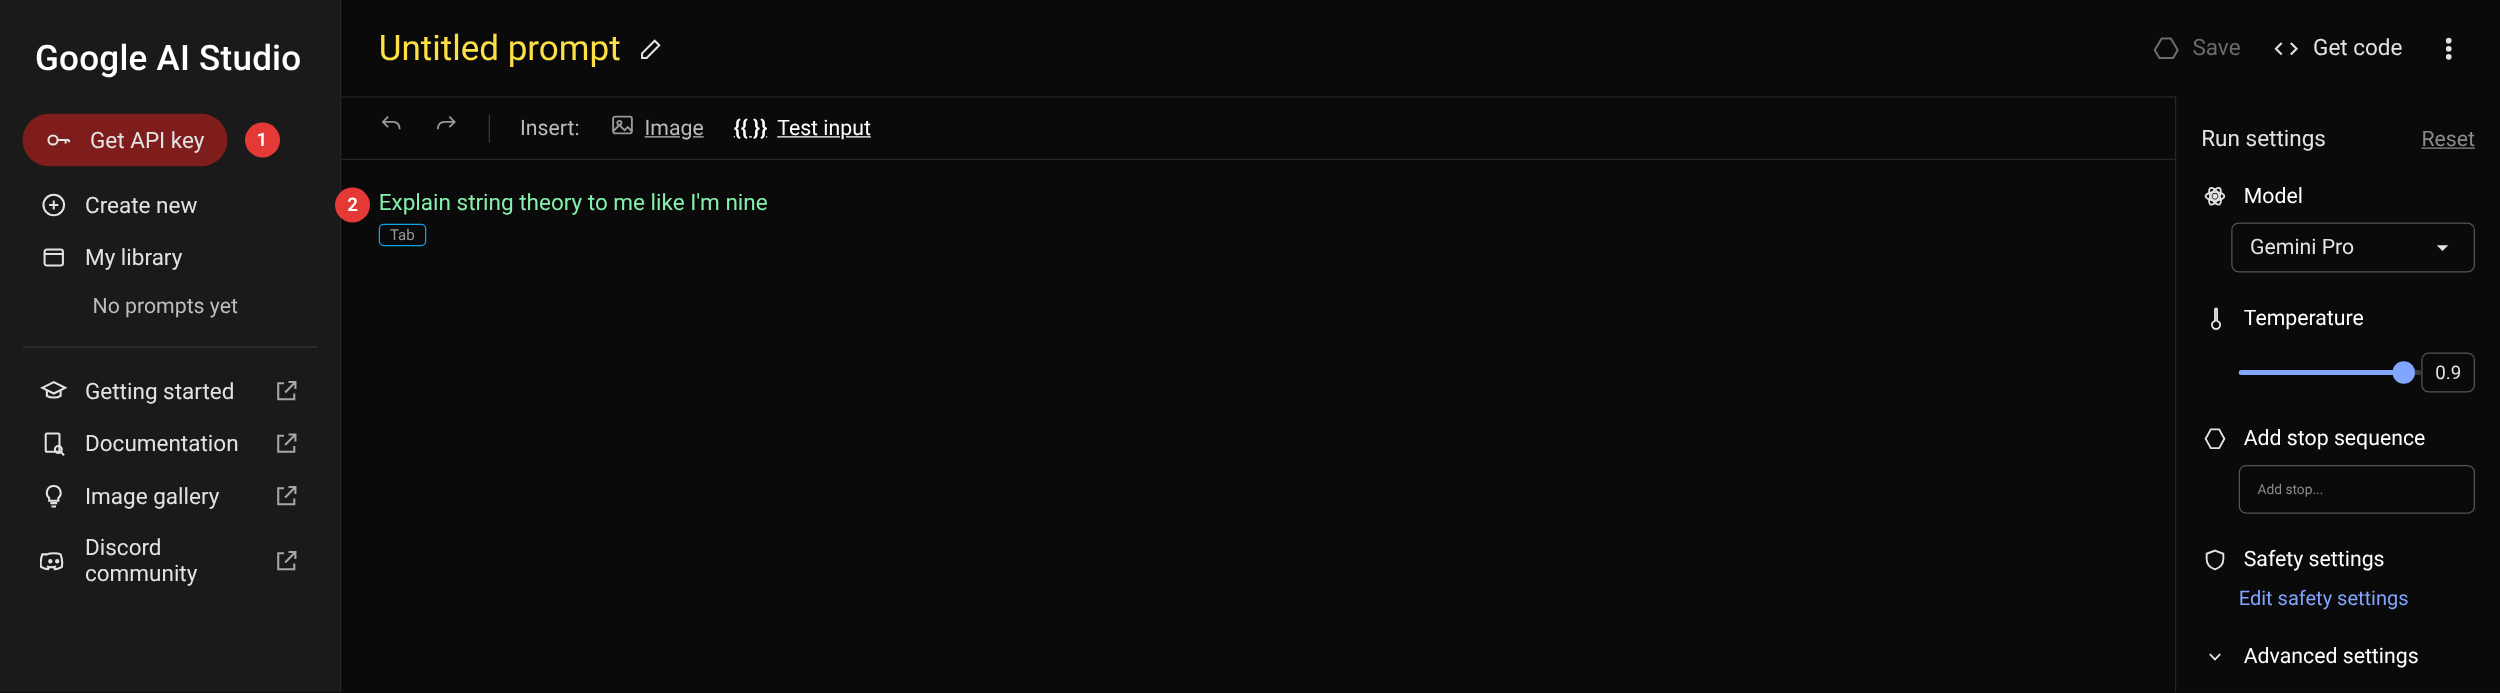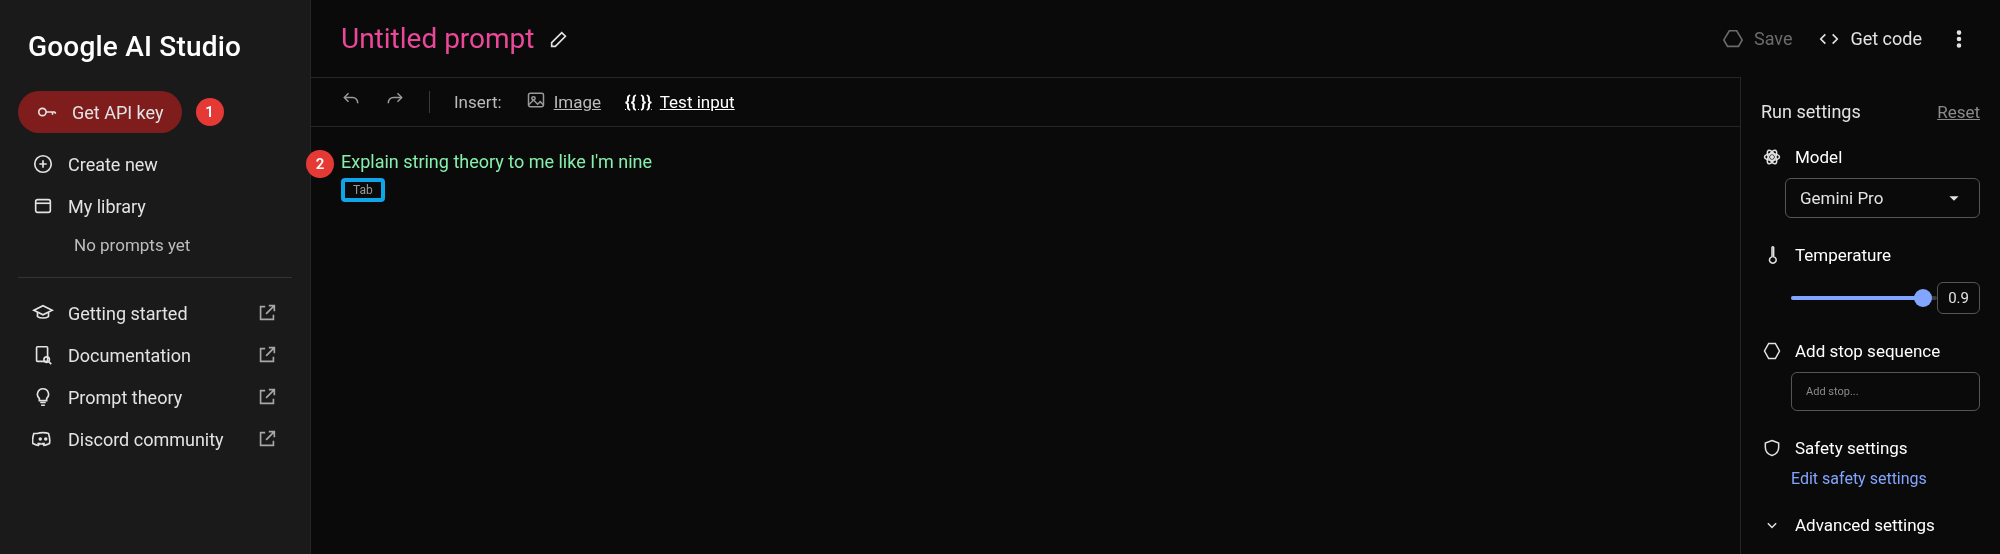--- a/index.html
+++ b/index.html
@@ -7,21 +7,21 @@
   body {
     font-family: "Google Sans", Roboto, Arial, sans-serif;
     background: #0a0a0a;
     color: #e3e3e3;
     display: flex;
     font-size: 18px;
   }
 
   
   .sidebar {
-    width: 310px;
+    width: 272px;
     background: #1a1a1a;
     display: flex;
     flex-direction: column;
     padding: 20px 0 0 0;
   }
   .logo {
     font-size: 28px;
     font-weight: 500;
     color: #fff;
     padding: 10px 28px 28px 28px;
@@ -88,21 +88,21 @@
   }
   .topbar {
     display: flex;
     align-items: center;
     padding: 22px 30px;
     gap: 14px;
   }
   .title {
     font-size: 28px;
     font-weight: 400;
-    color: #ec4899;
+    color: #fde047;
   }
   .top-right { margin-left: auto; display:flex; align-items:center; gap: 26px; }
   .top-btn { display:flex; align-items:center; gap:10px; color:#e3e3e3; font-size:18px; cursor:pointer; }
   .top-btn.disabled { color:#6b6b6b; }
   .dots { cursor:pointer; }
 
   .toolbar {
     display:flex;
     align-items:center;
     gap: 24px;
@@ -118,21 +118,21 @@
   .tb-icon svg { width:20px; height:20px; stroke:#999; fill:none; stroke-width:1.8; }
 
   .editor {
     flex:1;
     padding: 24px 30px;
     position:relative;
   }
   .placeholder { color:#86efac; font-size:18px; }
   .tab-hint {
     display:inline-block;
-    border:4px solid #0ea5e9;
+    border:1px solid #0ea5e9;
     border-radius:4px;
     padding:1px 8px;
     font-size:12px;
     color:#999;
     margin-top:6px;
   }
 
   
   .rpanel {
     width: 260px;
@@ -300,21 +300,21 @@
       </span>
     </div>
 
     <div class="nav-item">
       <span class="icon">
         <svg viewBox="0 0 24 24">
             <path d="M9 18h6M10 21h4"></path>
             <path d="M12 3a6 6 0 0 0-4 10.5V16h8v-2.5A6 6 0 0 0 12 3z"></path>
           </svg>
       </span>
-      <span>Prompt theory</span>
+      <span>Image gallery</span>
       <span class="icon ext">
         <svg viewBox="0 0 24 24">
             <path d="M14 4h6v6M20 4l-9 9"></path>
             <path d="M19 14v5H5V5h5"></path>
           </svg>
       </span>
     </div>
 
     <div class="nav-item">
       <span class="icon">

